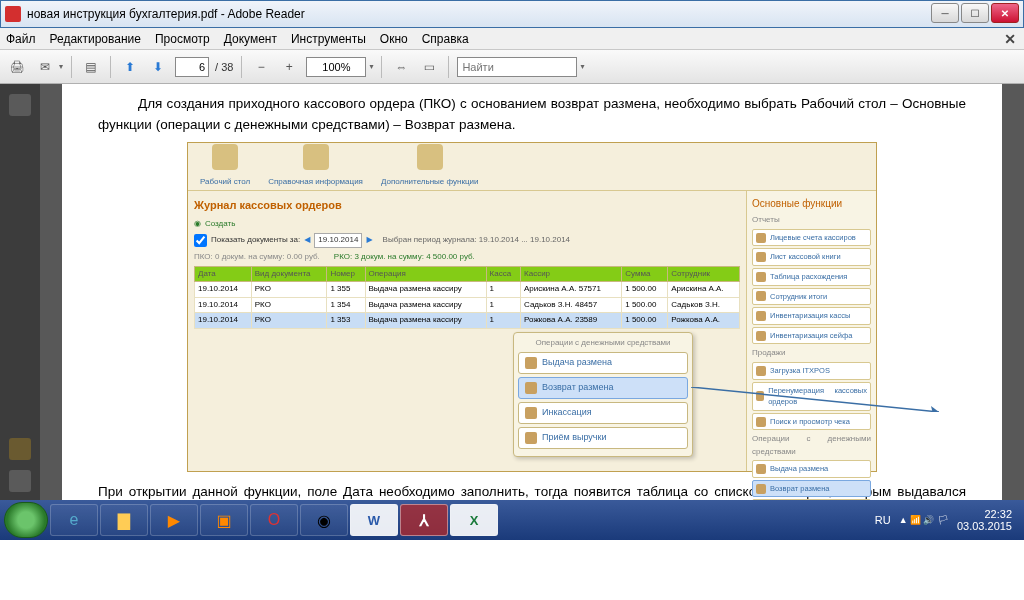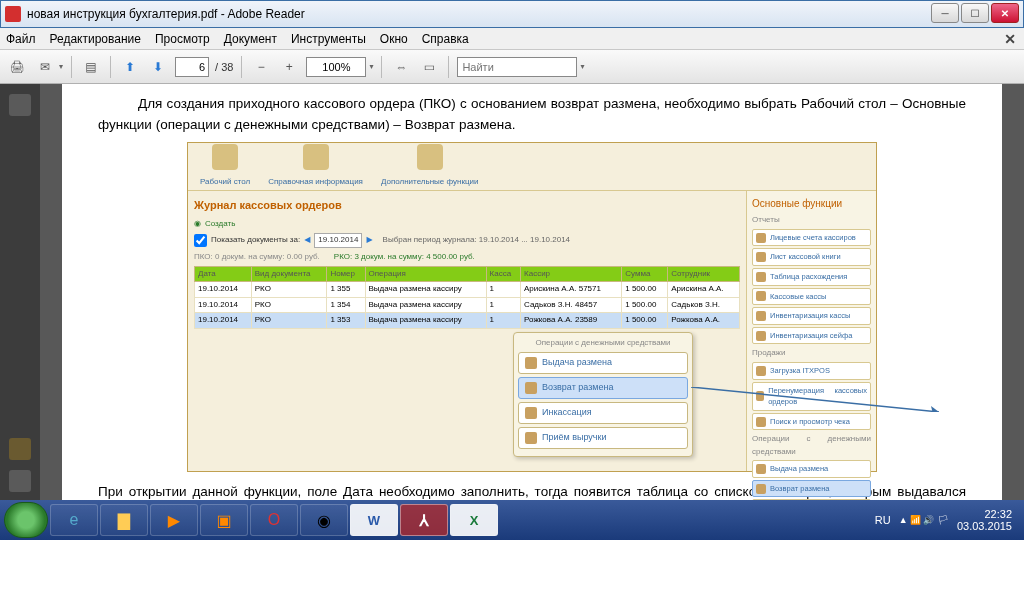--- a/index.html
+++ b/index.html
@@ -227,21 +227,21 @@
                 <div class="rbtn">
                   <span class="ric"></span>
                   <span>Лист кассовой книги</span>
                 </div>
                 <div class="rbtn">
                   <span class="ric"></span>
                   <span>Таблица расхождения</span>
                 </div>
                 <div class="rbtn">
                   <span class="ric"></span>
-                  <span>Кассовые кассы</span>
+                  <span>Сотрудник итоги</span>
                 </div>
                 <div class="rbtn">
                   <span class="ric"></span>
                   <span>Инвентаризация кассы</span>
                 </div>
                 <div class="rbtn">
                   <span class="ric"></span>
                   <span>Инвентаризация сейфа</span>
                 </div>
               </div>

